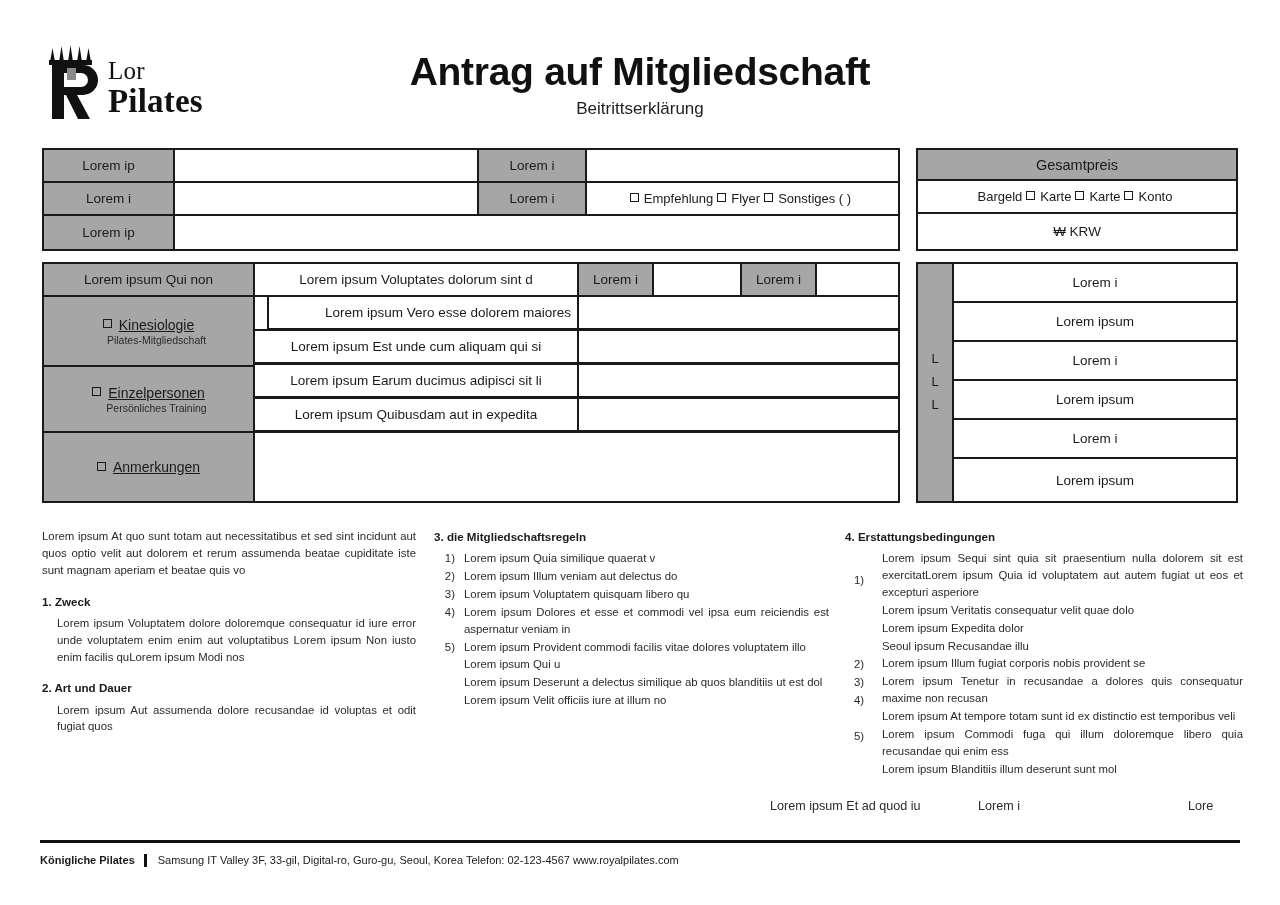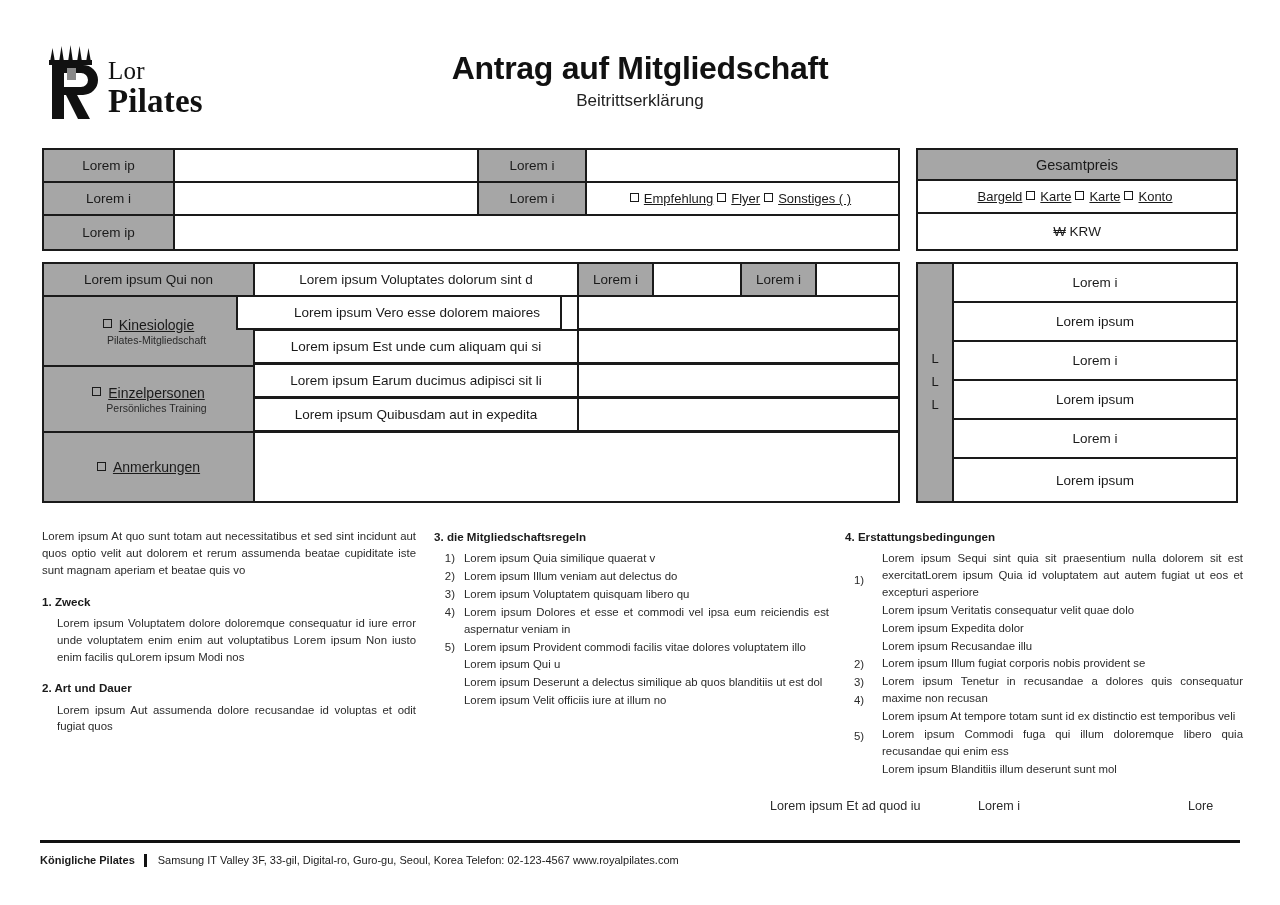--- a/index.html
+++ b/index.html
@@ -62,21 +62,21 @@
     margin-top: 2px;
   }
   .title-wrap {
     position: absolute;
     left: 0;
     top: 50px;
     width: 1280px;
     text-align: center;
   }
   .doc-title {
-    font-size: 32px;
+    font-size: 39px;
     font-weight: 700;
     letter-spacing: -0.3px;
     color: #111;
     line-height: 1.15;
   }
   .doc-subtitle {
     font-size: 17px;
     font-weight: 400;
     color: #222;
     margin-top: 4px;
@@ -125,21 +125,20 @@
   .chk-row {
     display: flex;
     align-items: center;
     text-decoration: underline;
   }
   .opt {
     display: inline-flex;
     align-items: center;
     font-size: 13px;
     margin-right: 4px;
-    text-decoration: underline;
   }
   .opt .chk { margin-right: 5px; }
 
   
   .vstrip {
     position: absolute;
     box-sizing: border-box;
     border: 2px solid #1a1a1a;
     background: #a6a6a6;
     display: flex;
@@ -356,21 +355,21 @@
         <span style="font-size:14px;">Anmerkungen</span>
       </div>
     </div>
 
     <div class="cell" style="left:253px; top:262px; width:326px; height:35px;">Lorem ipsum Voluptates dolorum sint d</div>
     <div class="cell gray" style="left:577px; top:262px; width:77px; height:35px;">Lorem i</div>
     <div class="cell" style="left:652px; top:262px; width:90px; height:35px;"></div>
     <div class="cell gray" style="left:740px; top:262px; width:77px; height:35px;">Lorem i</div>
     <div class="cell" style="left:815px; top:262px; width:85px; height:35px;"></div>
 
-    <div class="cell" style="left:236px; top:295px; width:326px; height:35px;padding-left:36px;">Lorem ipsum Vero esse dolorem maiores</div>
+    <div class="cell" style="left:267px; top:295px; width:326px; height:35px;padding-left:36px;">Lorem ipsum Vero esse dolorem maiores</div>
     <div class="cell" style="left:577px; top:295px; width:323px; height:35px;"></div>
 
     <div class="cell" style="left:253px; top:329px; width:326px; height:35px;">Lorem ipsum Est unde cum aliquam qui si</div>
     <div class="cell" style="left:577px; top:329px; width:323px; height:35px;"></div>
 
     <div class="cell" style="left:253px; top:363px; width:326px; height:35px;">Lorem ipsum Earum ducimus adipisci sit li</div>
     <div class="cell" style="left:577px; top:363px; width:323px; height:35px;"></div>
 
     <div class="cell" style="left:253px; top:397px; width:326px; height:35px;">Lorem ipsum Quibusdam aut in expedita</div>
     <div class="cell" style="left:577px; top:397px; width:323px; height:35px;"></div>
@@ -445,21 +444,21 @@
     <div class="gutter-wrap">
       <span class="gutter-num" style="top:22px;">1)</span>
       <span class="gutter-num" style="top:106px;">2)</span>
       <span class="gutter-num" style="top:124px;">3)</span>
       <span class="gutter-num" style="top:142px;">4)</span>
       <span class="gutter-num" style="top:178px;">5)</span>
 
       <div class="gline">Lorem ipsum Sequi sint quia sit praesentium nulla dolorem sit est exercitatLorem ipsum Quia id voluptatem aut autem fugiat ut eos et excepturi asperiore</div>
       <div class="gline">Lorem ipsum Veritatis consequatur velit quae dolo</div>
       <div class="gline">Lorem ipsum Expedita dolor</div>
-      <div class="gline">Lorem ipsum Recusandae illu</div>
+      <div class="gline">Seoul ipsum Recusandae illu</div>
       <div class="gline">Lorem ipsum Illum fugiat corporis nobis provident se</div>
       <div class="gline">Lorem ipsum Tenetur in recusandae a dolores quis consequatur maxime non recusan</div>
       <div class="gline">Lorem ipsum At tempore totam sunt id ex distinctio est temporibus veli</div>
       <div class="gline">Lorem ipsum Commodi fuga qui illum doloremque libero quia recusandae qui enim ess</div>
       <div class="gline">Lorem ipsum Blanditiis illum deserunt sunt mol</div>
     </div>
   </div>
 
   <div class="sigrow" style="left:770px; top:799px;">Lorem ipsum Et ad quod iu</div>
   <div class="sigrow" style="left:978px; top:799px;">Lorem i</div>

